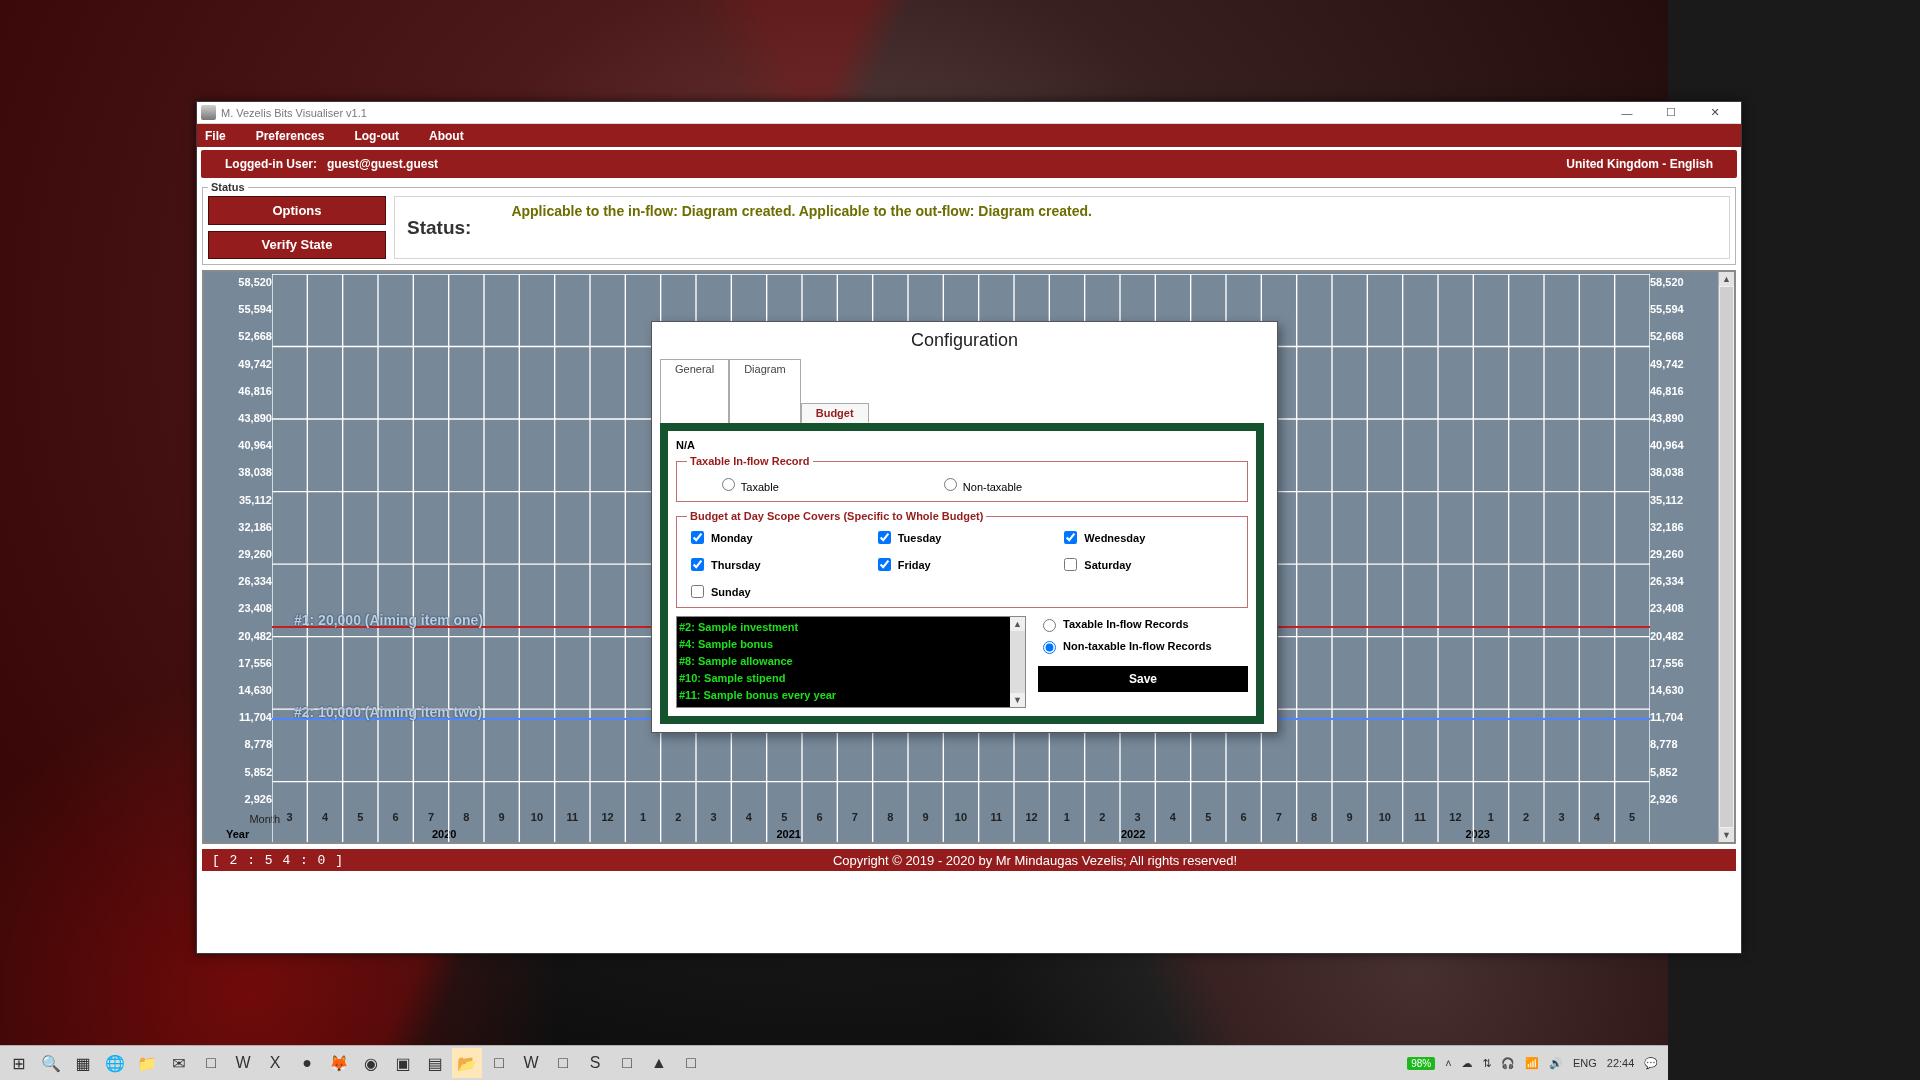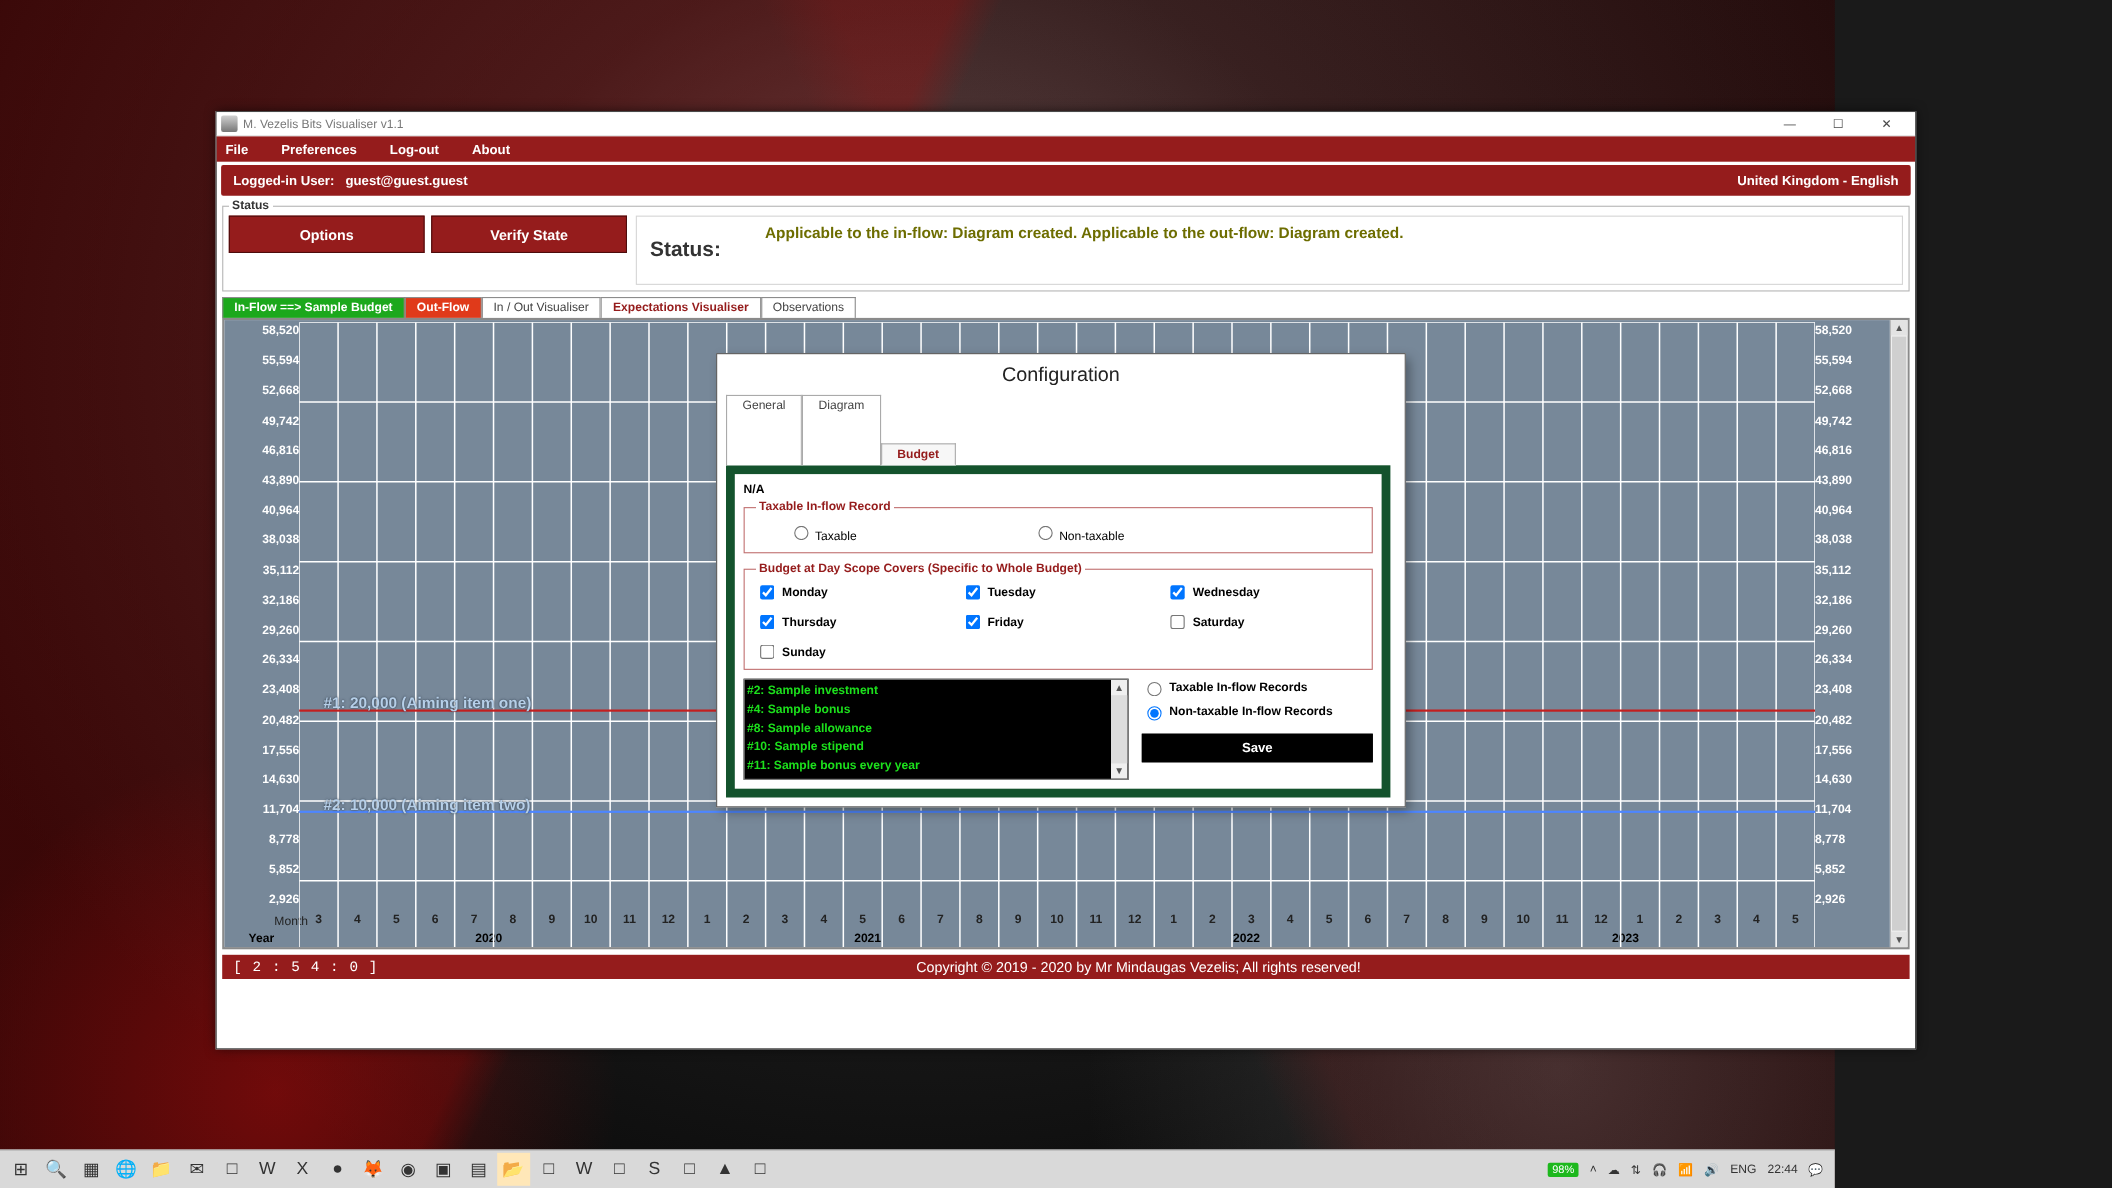--- a/index.html
+++ b/index.html
@@ -13,25 +13,25 @@
   
   .app-window { position: absolute; left: 196px; top: 101px; width: 1544px; height: 851px; background: #fff; box-shadow: 0 0 10px rgba(0,0,0,.6); border: 1px solid #3a3a3a; }
   .titlebar { height: 21px; background: #fff; display: flex; align-items: center; padding: 0 4px; font-size: 11px; color: #787878; gap: 5px; border-bottom: 1px solid #dcdcdc; }
   .titlebar .app-icon { width: 15px; height: 15px; background: linear-gradient(#d0d0d0,#777); border-radius: 2px; }
   .titlebar .window-controls { margin-left: auto; display: flex; gap: 0; }
   .winctl { width: 44px; height: 20px; display: flex; align-items: center; justify-content: center; color: #4a4a4a; font-size: 11px; }
 
   .menubar { height: 23px; background: #951c1c; color: #fff; display: flex; align-items: center; gap: 30px; padding: 0 8px; font-weight: bold; }
   .menubar span { cursor: default; }
 
-  .userbar { height: 24px; background: #951c1c; color: #fff; border-top: 1px solid #fff; display: flex; align-items: center; justify-content: space-between; padding: 0 9px; font-weight: bold; margin: 3px 4px 3px 4px; border: 2px solid #951c1c; border-radius: 2px; }
+  .userbar { height: 24px; background: #951c1c; color: #fff; border-top: 1px solid #fff; display: flex; align-items: center; justify-content: space-between; padding: 0 22px; font-weight: bold; margin: 3px 4px 3px 4px; border: 2px solid #951c1c; border-radius: 2px; }
 
   .status-fieldset { margin: 0 5px 5px 5px; border: 1px solid #b5b5b5; padding: 3px 5px 5px 5px; position: relative; display: flex; gap: 8px; height: 74px; }
   .status-fieldset > legend { font-weight: bold; font-size: 11px; color: #333; padding: 0 3px; }
-  .status-buttons { display: flex; flex-direction: row; gap: 6px; }
+  .status-buttons { display: flex; flex-direction: column; gap: 6px; }
   .status-buttons button { width: 178px; height: 34px; background: #951c1c; color: #fff; border: 1px solid #4d0c0c; font-weight: bold; font-size: 13px; }
   .status-content { flex: 1; border: 1px solid #d5d5d5; background: #fff; display: flex; align-items: flex-start; padding: 6px 12px; gap: 40px; }
   .status-content .label { font-weight: bold; font-size: 19px; color: #333; margin-top: 14px; }
   .status-content .msg { color: #6d6d00; font-weight: bold; font-size: 14px; margin-top: 0; }
 
   
   .tabs-row { display: flex; margin: 2px 5px 0 5px; gap: 0; }
   .tab { border: 1px solid #8c8c8c; border-bottom: none; padding: 3px 10px; font-size: 11px; font-weight: bold; background: #fff; color: #951c1c; display: flex; align-items: center; }
   .tab.green { background: #1ca81c; color: #fff; }
   .tab.red   { background: #e03a1a; color: #fff; }
@@ -134,27 +134,20 @@
       <div class="status-buttons">
         <button>Options</button>
         <button>Verify State</button>
       </div>
       <div class="status-content">
         <div class="label">Status:</div>
         <div class="msg">Applicable to the in-flow:  Diagram created. Applicable to the out-flow:  Diagram created.</div>
       </div>
     </fieldset>
 
-    <div class="tabs-row">
-      <div class="tab green">In-Flow ==&gt; Sample Budget</div>
-      <div class="tab red">Out-Flow</div>
-      <div class="tab norm">In / Out Visualiser</div>
-      <div class="tab">Expectations Visualiser</div>
-      <div class="tab norm">Observations</div>
-    </div>
 
     <div class="chart-wrap">
       <div class="chart-body">
         <div class="chart-ylabel-col" id="yleft">
             <div>58,520</div>
             <div>55,594</div>
             <div>52,668</div>
             <div>49,742</div>
             <div>46,816</div>
             <div>43,890</div>

